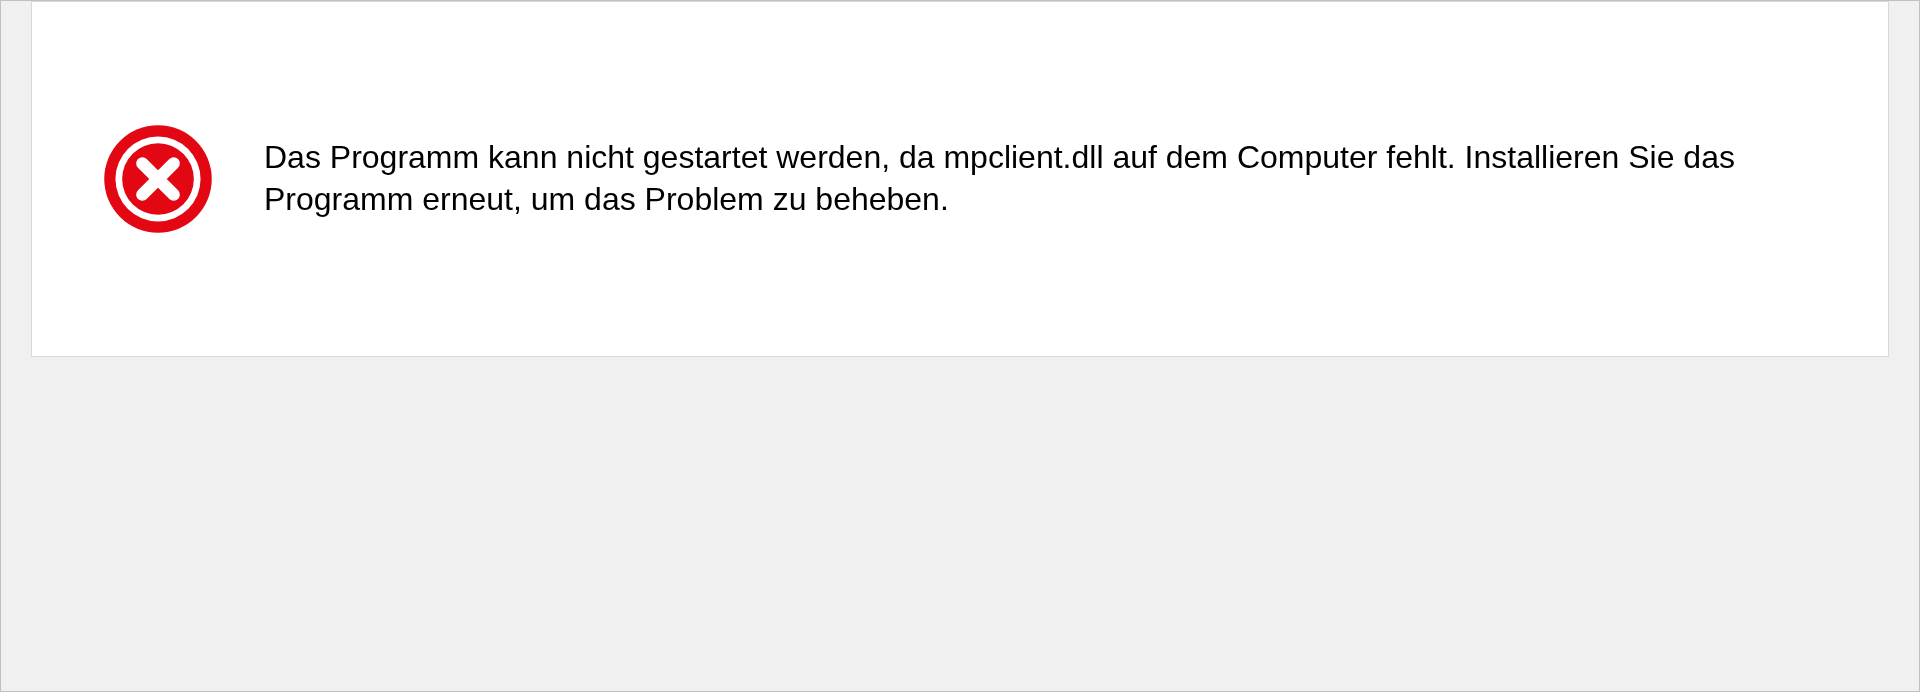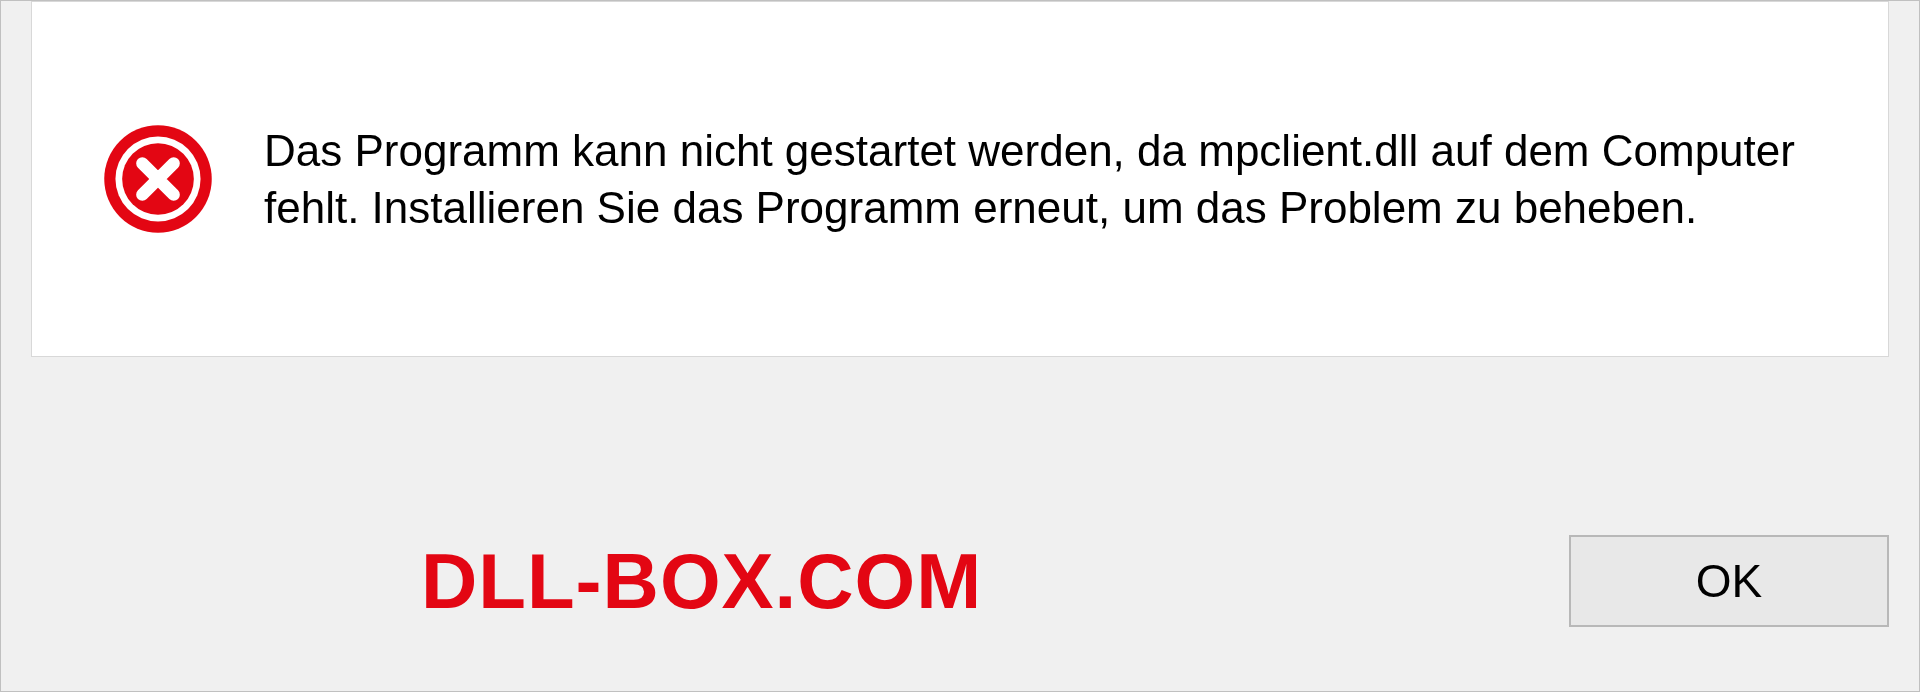--- a/index.html
+++ b/index.html
@@ -58,21 +58,21 @@
       align-items: center;
       padding: 0 70px;
     }
     .error-icon {
       width: 112px;
       height: 112px;
       flex-shrink: 0;
       margin-right: 50px;
     }
     .error-message {
-      font-size: 44px;
+      font-size: 32px;
       line-height: 1.3;
       color: #000;
       font-weight: 400;
     }
     .footer {
       position: absolute;
       bottom: 0;
       left: 0;
       right: 0;
       height: 200px;
@@ -113,17 +113,13 @@
       <svg viewBox="0 0 100 100">
         <circle cx="50" cy="50" r="48" fill="#e30613"></circle>
         <circle cx="50" cy="50" r="38" fill="#ffffff"></circle>
         <circle cx="50" cy="50" r="32" fill="#e30613"></circle>
         <path d="M36 36 L64 64 M64 36 L36 64" stroke="#ffffff" stroke-width="11" stroke-linecap="round" fill="none"></path>
       </svg>
     </div>
     <div class="error-message">Das Programm kann nicht gestartet werden, da mpclient.dll auf dem Computer fehlt. Installieren Sie das Programm erneut, um das Problem zu beheben.</div>
   </div>
 
-  <div class="footer">
-    <div class="watermark">DLL-BOX.COM</div>
-    <div class="ok-button">OK</div>
-  </div>
 </div>
 
 </body></html>

